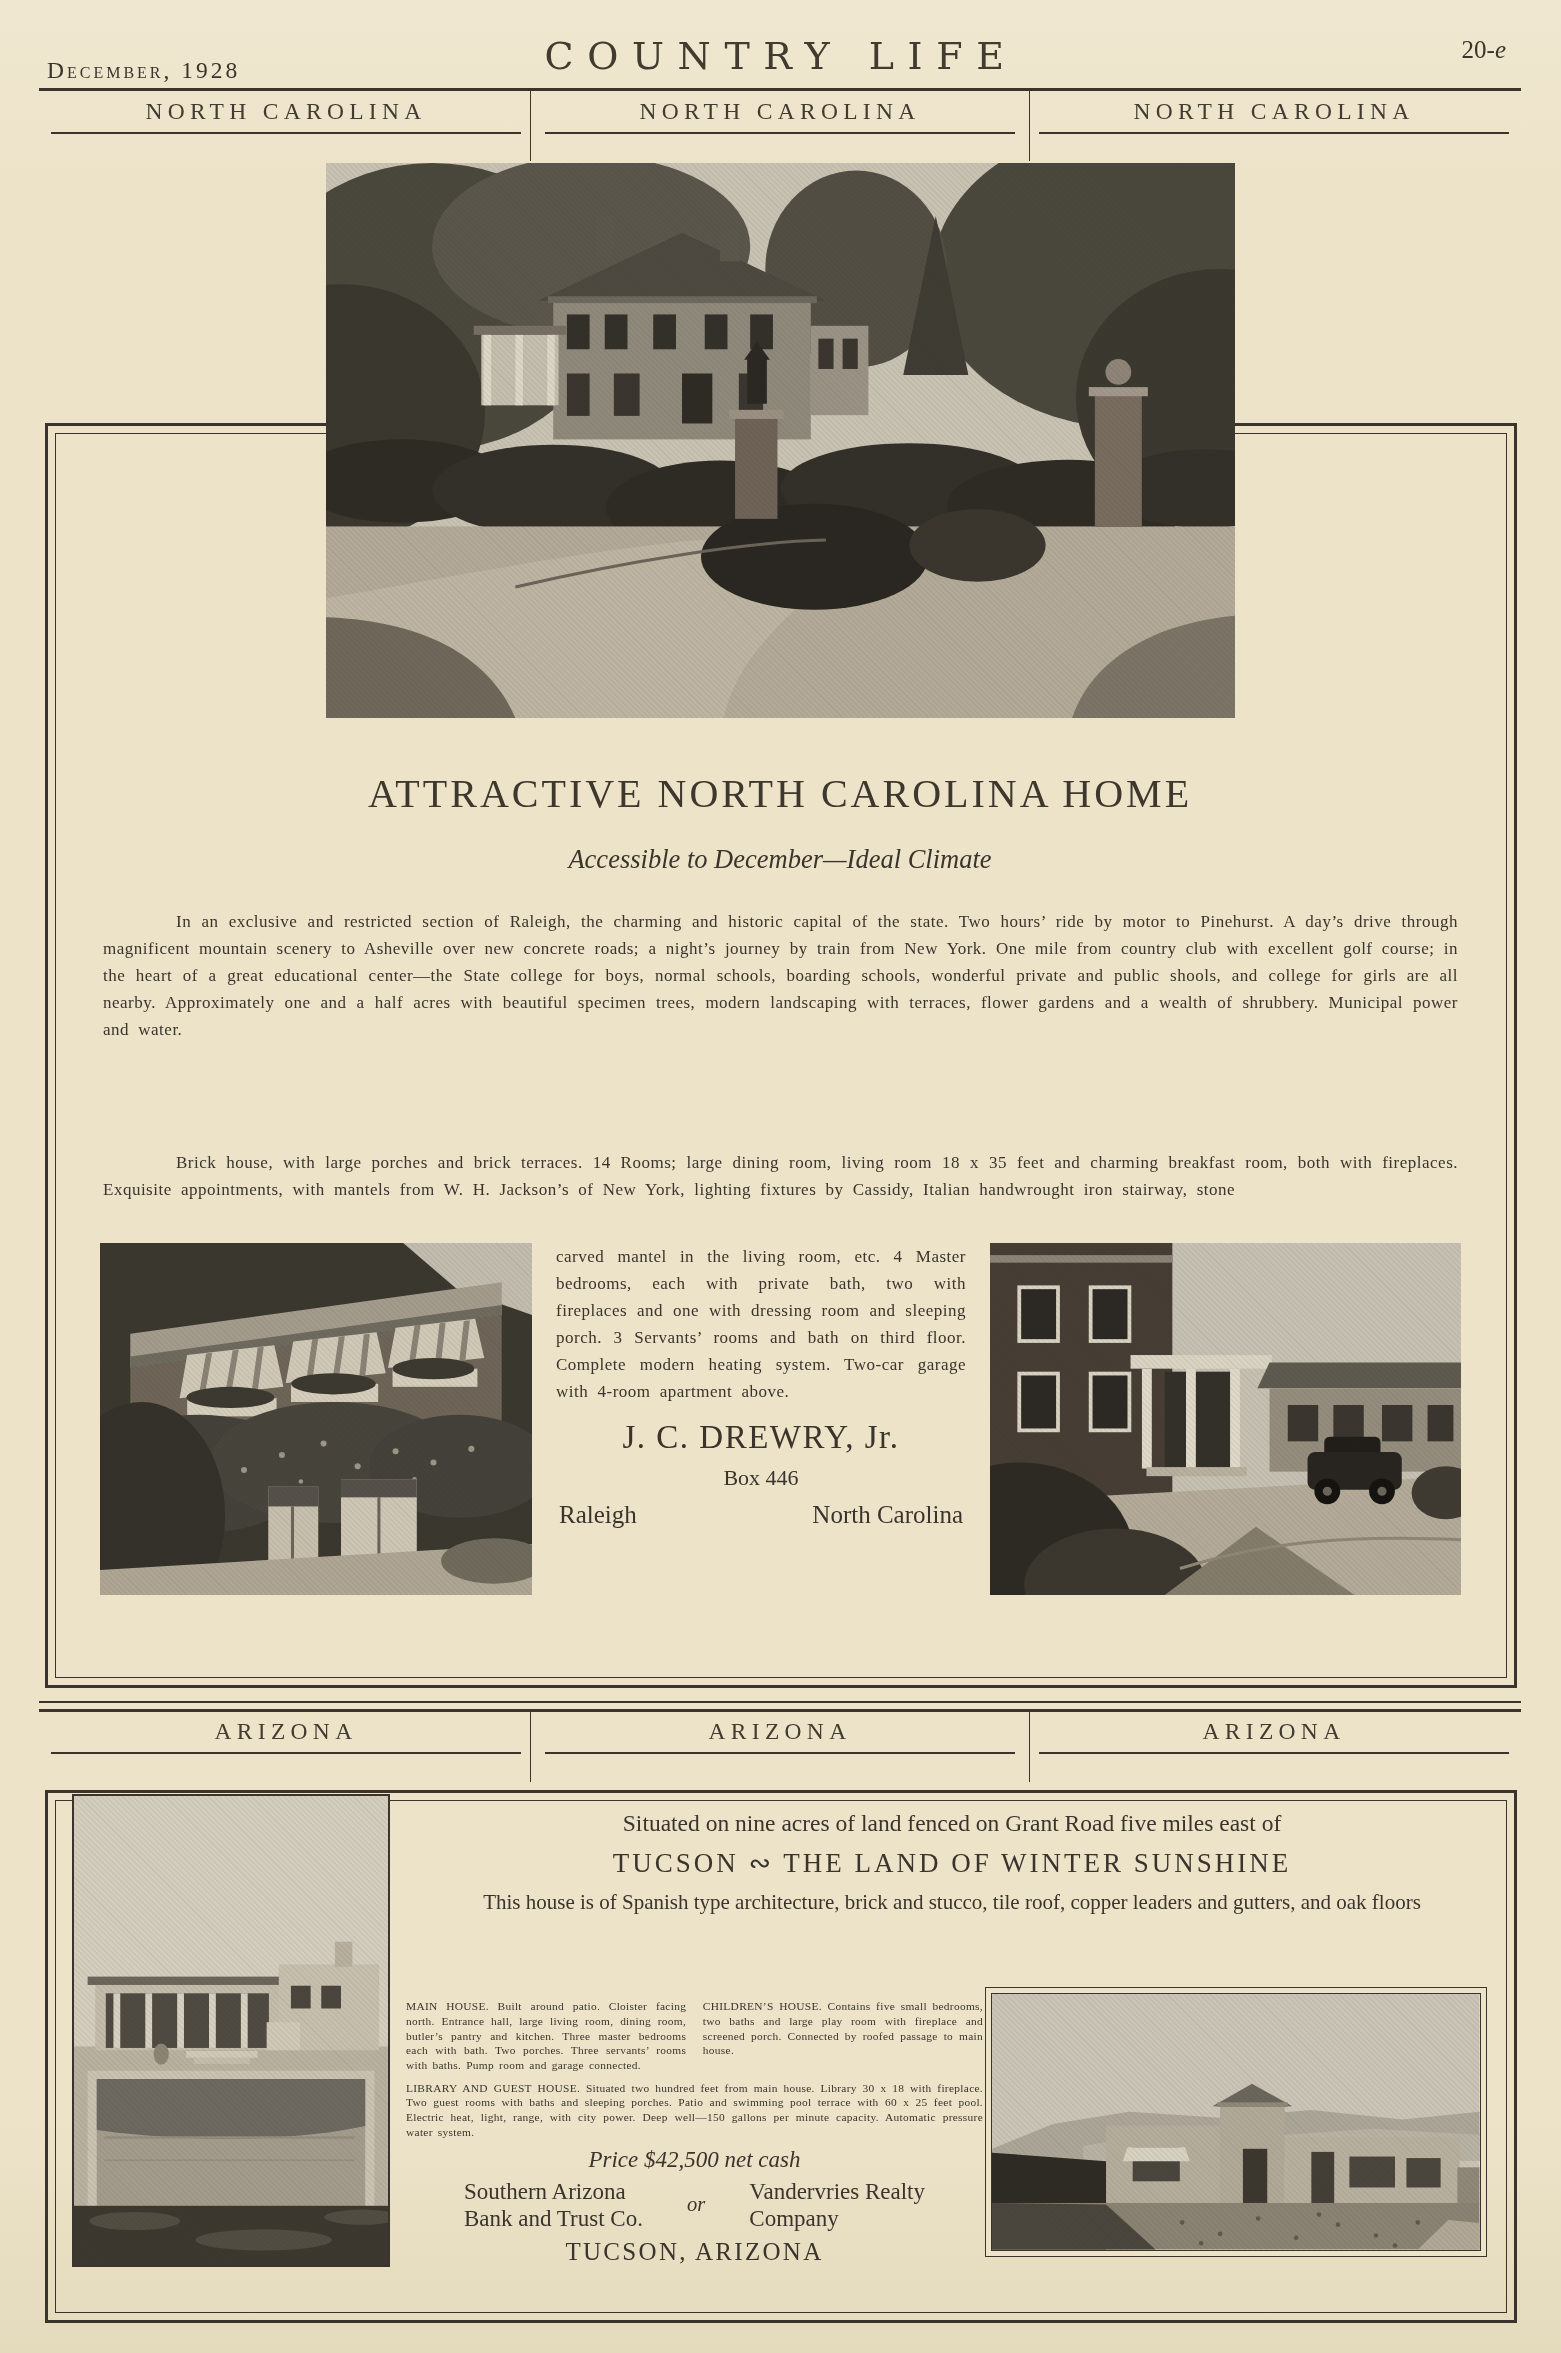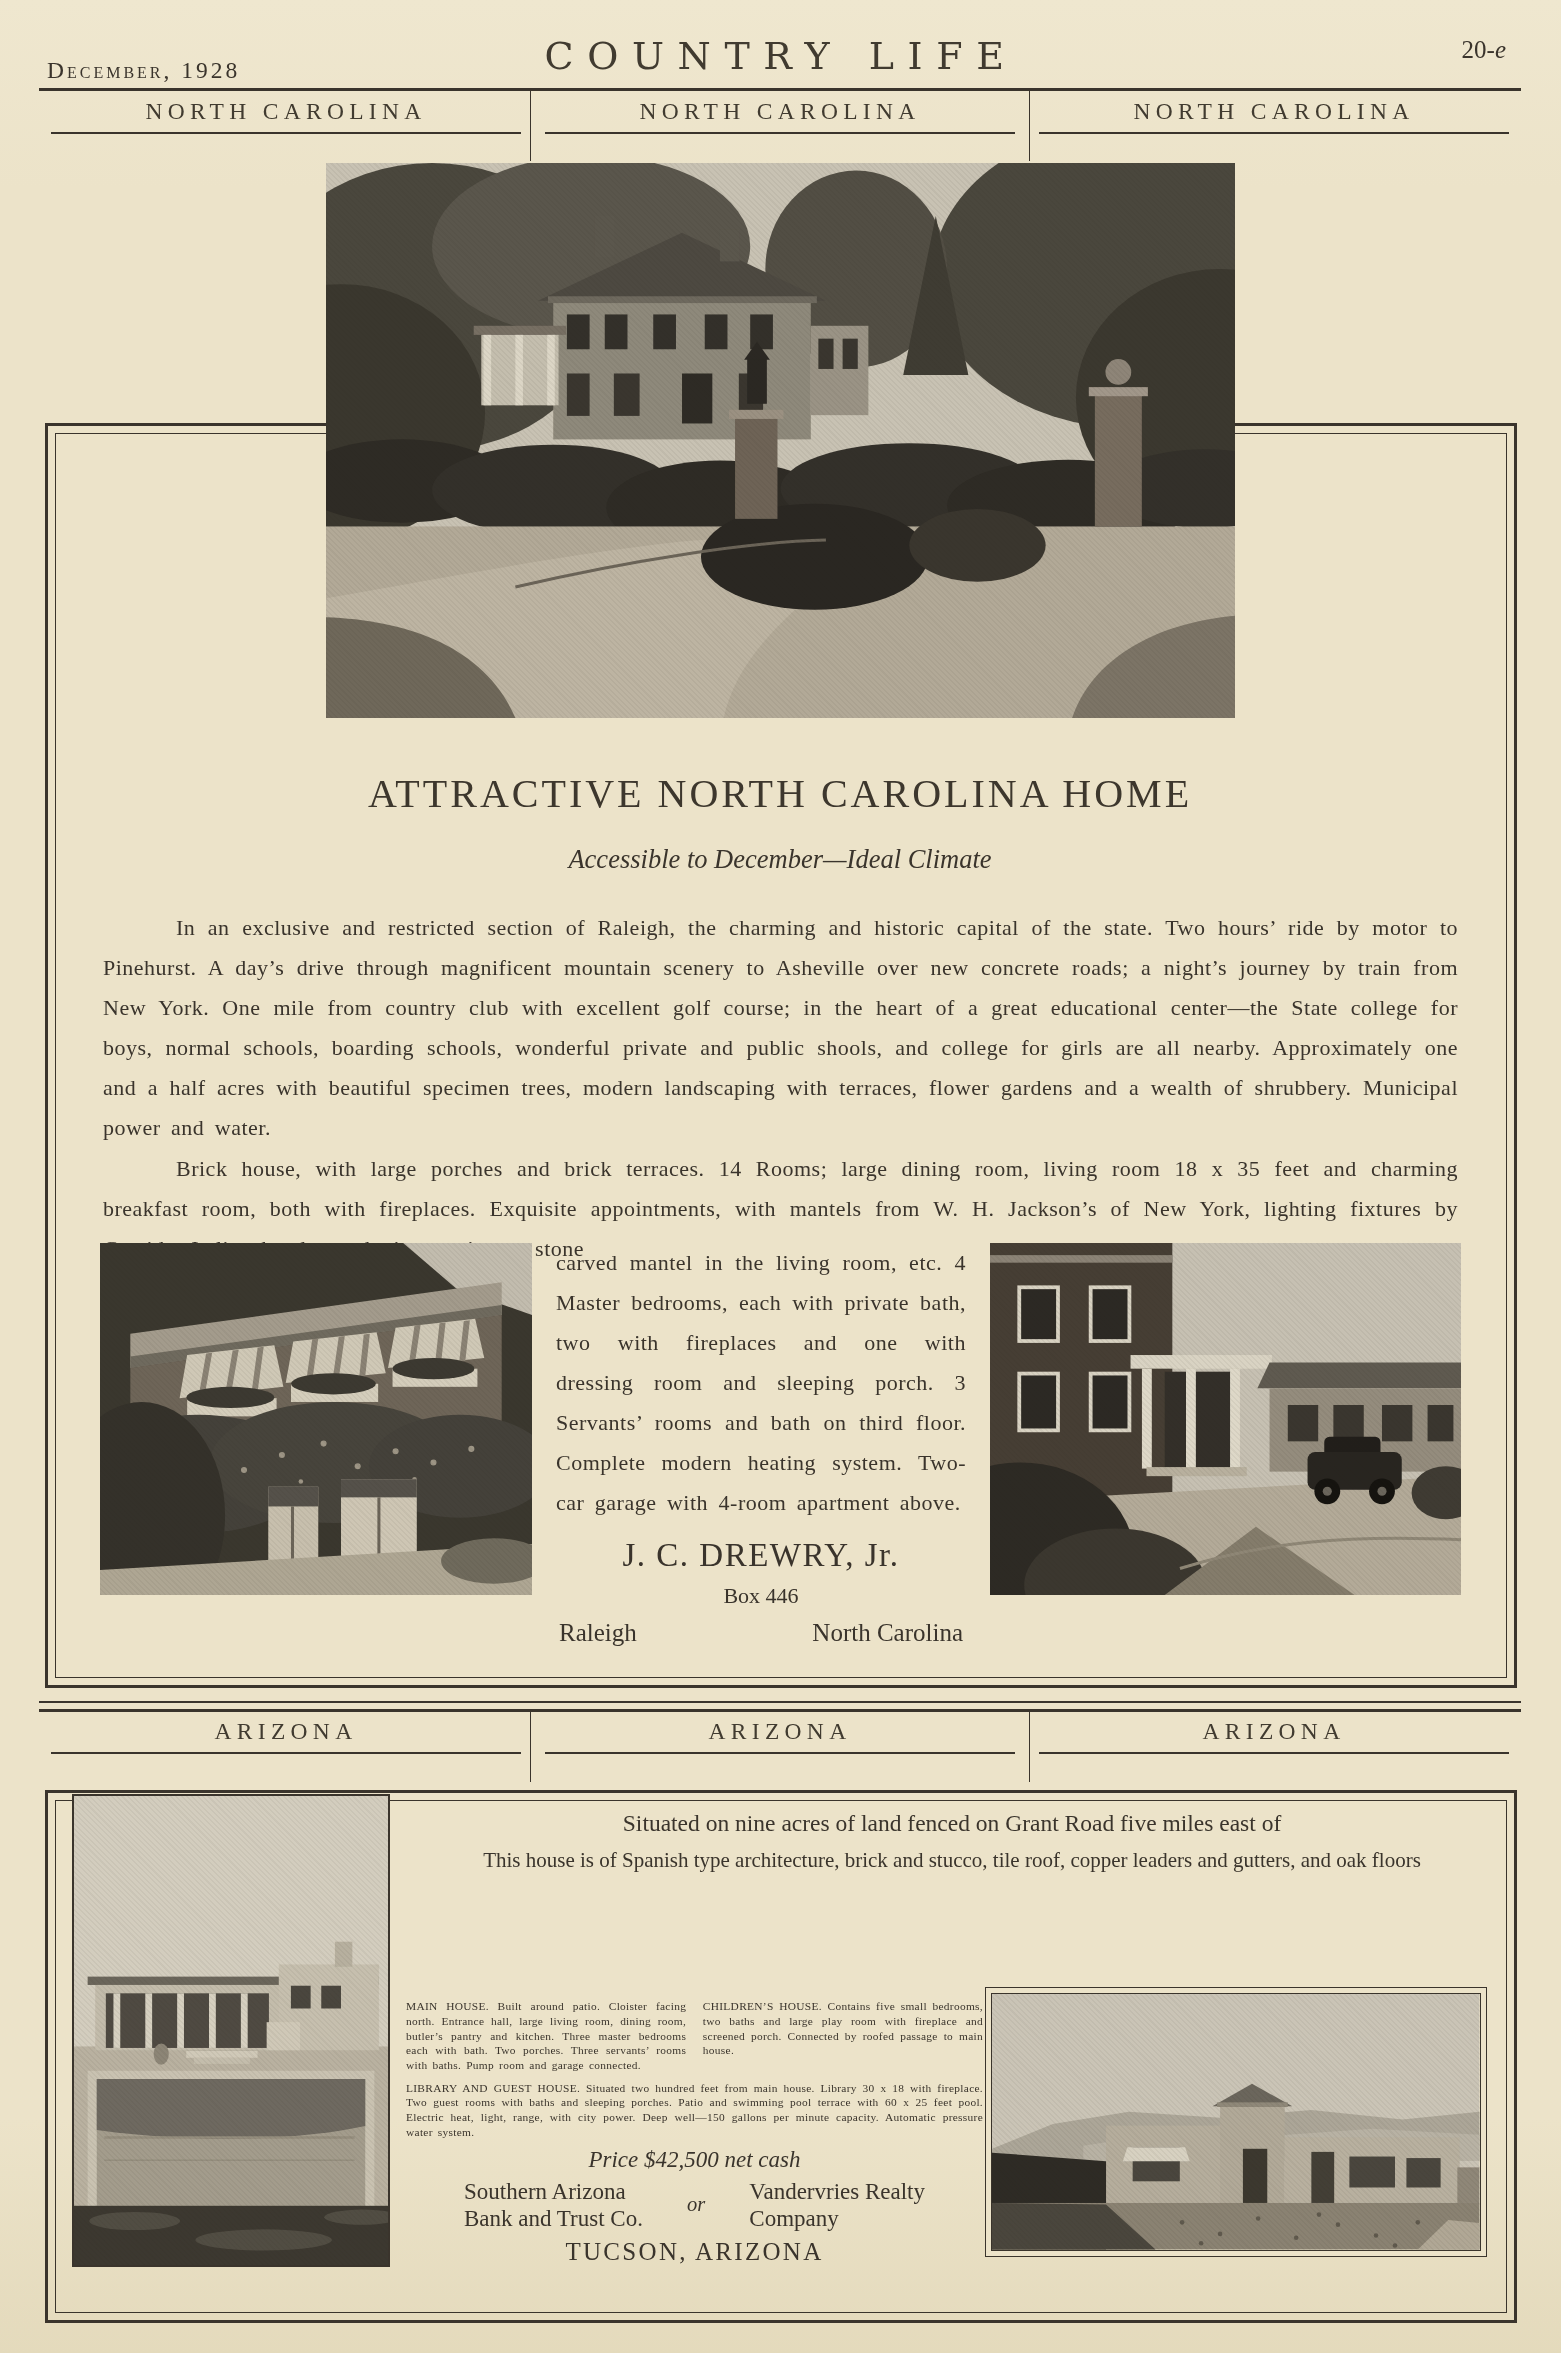--- a/index.html
+++ b/index.html
@@ -34,21 +34,21 @@
   .photo{position:absolute;z-index:3;}
   .photo svg{display:block;width:100%;height:100%;}
   .flexphoto{flex:none;position:relative;}
   .flexphoto svg{display:block;width:100%;height:100%;}
   .halftone::after{content:"";position:absolute;inset:0;pointer-events:none;
     background:repeating-linear-gradient(45deg,rgba(40,35,25,.05) 0 1.5px,transparent 1.5px 3.8px);}
   
   .z4{z-index:4;}
   .nc-title{position:absolute;left:102px;top:770px;width:1356px;text-align:center;font-size:40px;letter-spacing:3px;color:#3d372d;}
   .nc-sub{position:absolute;left:102px;top:844px;width:1356px;text-align:center;font-style:italic;font-size:26.5px;}
-  .para{font-size:22px;line-height:40px;text-align:justify;letter-spacing:0.5px;word-spacing:4.5px;}
+  .para{font-size:17px;line-height:27px;text-align:justify;letter-spacing:0.5px;word-spacing:4.5px;}
   .p1{position:absolute;left:103px;top:908px;width:1355px;text-indent:73px;}
   .p2{position:absolute;left:103px;top:1149px;width:1355px;text-indent:73px;}
   .nc-row{position:absolute;left:100px;top:1243px;width:1361px;display:flex;gap:24px;align-items:flex-start;z-index:4;}
   .nc-mid{flex:1;min-width:0;}
   .contact-name{text-align:center;font-size:33px;letter-spacing:1.5px;margin-top:13.6px;}
   .contact-box{text-align:center;font-size:22px;margin-top:9px;}
   .contact-row{display:flex;justify-content:space-between;font-size:25px;margin-top:10.6px;padding:0 3px;}
   
   .az-head{position:absolute;left:398px;top:1801px;width:1108px;text-align:center;z-index:4;}
   .az-title{font-size:48px;font-variant:small-caps;letter-spacing:3.8px;color:#3d372d;}
@@ -328,20 +328,21 @@
       <path d="M40,480 h330" stroke="#948d7d" stroke-width="2"></path>
       <rect x="0" y="540" width="414" height="78" fill="#3c3830"></rect>
       <ellipse cx="80" cy="560" rx="60" ry="12" fill="#514d43"></ellipse>
       <ellipse cx="250" cy="585" rx="90" ry="14" fill="#514d43"></ellipse>
       <ellipse cx="380" cy="555" rx="50" ry="10" fill="#514d43"></ellipse>
     </svg>
   </div>
 
   <div class="az-head">
     <div class="az-sub">Situated on nine acres of land fenced on Grant Road five miles east of</div>
+    <div class="az-tucson">TUCSON ∾ THE LAND OF WINTER SUNSHINE</div>
     <div class="az-desc">This house is of Spanish type architecture, brick and stucco, tile roof, copper leaders and gutters, and oak floors</div>
   </div>
 
   <div class="az-colwrap">
     <div class="az-cols">
       <div class="az-col">MAIN HOUSE. Built around patio. Cloister facing north. Entrance hall, large living room, dining room, butler’s pantry and kitchen. Three master bedrooms each with bath. Two porches. Three servants’ rooms with baths. Pump room and garage connected.</div>
       <div class="az-col">CHILDREN’S HOUSE. Contains five small bedrooms, two baths and large play room with fireplace and screened porch. Connected by roofed passage to main house.</div>
     </div>
     <div class="az-lib">LIBRARY AND GUEST HOUSE. Situated two hundred feet from main house. Library 30 x 18 with fireplace. Two guest rooms with baths and sleeping porches. Patio and swimming pool terrace with 60 x 25 feet pool. Electric heat, light, range, with city power. Deep well—150 gallons per minute capacity. Automatic pressure water system.</div>
     <div class="az-price">Price $42,500 net cash</div>

